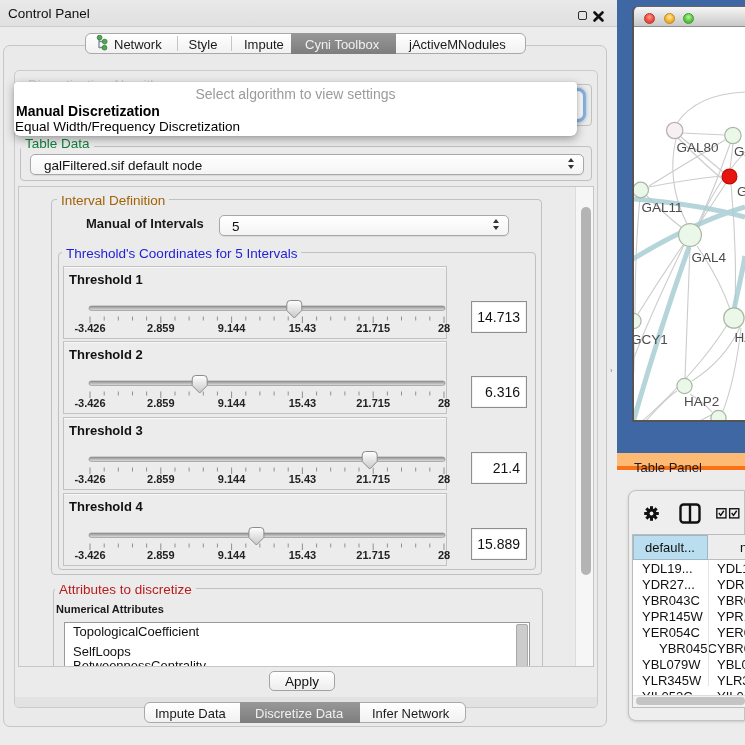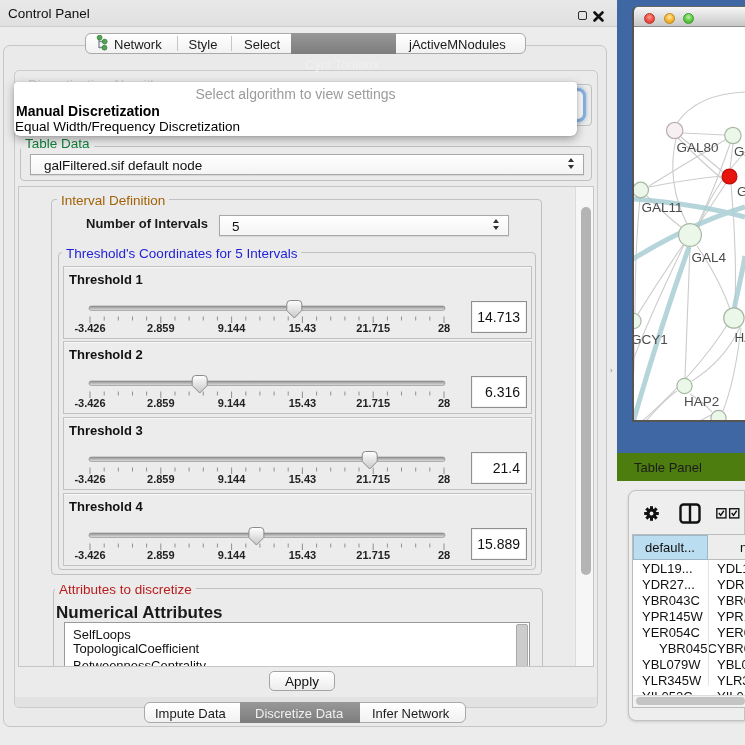--- a/index.html
+++ b/index.html
@@ -22,43 +22,43 @@
   background:linear-gradient(#ffffff,#f1f1f1); border-radius:6px; }
 .segtext { position:absolute; top:36.5px; font-size:13px; color:#1a1a1a; }
 .segsel { position:absolute; top:33px; height:21px; background:linear-gradient(#989898,#7d7d7d); }
 .segseltext { position:absolute; top:36.5px; font-size:13px; color:#f0f0f0; }
 .segsep { position:absolute; top:36px; width:1px; height:15px; background:#c6c6c6; }
 
 .group { position:absolute; border:1px solid #c0c0c0; border-radius:4px; }
 .gtitle { position:absolute; font-size:13.5px; padding:0 4px; background:#ebebeb; white-space:nowrap; }
 
 .combo { position:absolute; background:linear-gradient(#ffffff,#f4f4f4); border:1px solid #a8a8a8;
-  border-radius:0; font-size:13px; color:#111; box-shadow:0 1px 1px rgba(0,0,0,0.08); }
+  border-radius:5px; font-size:13px; color:#111; box-shadow:0 1px 1px rgba(0,0,0,0.08); }
 .combo .v { position:absolute; left:13px; top:2.5px; font-size:13.5px; }
 .arrows { position:absolute; width:8px; }
 .arrows .up { width:0; height:0; border-left:3.5px solid transparent; border-right:3.5px solid transparent;
   border-bottom:4.5px solid #333; margin-bottom:3px; }
 .arrows .dn { width:0; height:0; border-left:3.5px solid transparent; border-right:3.5px solid transparent;
   border-top:4.5px solid #333; }
 
-.tbox { position:absolute; left:45px; width:469px; height:73px; border:1px solid #c2c2c2;
+.tbox { position:absolute; left:45px; width:384px; height:73px; border:1px solid #c2c2c2;
   background:#ececec; box-shadow:inset 0 1px 0 rgba(255,255,255,0.7); }
 .tbox .tt { position:absolute; left:5px; top:5px; font-size:13px; font-weight:bold; color:#111; }
 .vbox { position:absolute; left:407px; top:34px; width:56px; height:32px; background:#ffffff;
   border:1px solid #8f8f8f; box-shadow:inset 0 0 0 1px #f2f2f2; font-size:14px; color:#111;
   text-align:right; padding:7px 6px 0 0; }
 
 #popup { left:14px; top:82px; width:563px; height:54px; background:#ffffff; border-radius:3px;
   box-shadow:0 3px 10px rgba(0,0,0,0.35), 0 0 1px rgba(0,0,0,0.3); border-radius:3px 3px 6px 6px; }
 
 #attrlist { background:#ffffff; border:1px solid #9a9a9a; }
 .li { font-size:13px; color:#111; padding-left:8px; height:17px; line-height:17px; }
 
 #bluezone { left:617px; top:0; width:128px; height:453px; background:#3e67a3; }
-#tablebar { left:617px; top:453px; width:128px; height:36px; background:#4d7c0f; border-bottom:2px solid #f97316;}
+#tablebar { left:617px; top:453px; width:128px; height:17px; background:#fdba74; border-bottom:4px solid #f97316;}
 #rightbg { left:617px; top:481px; width:128px; height:264px; background:#ececec; }
 #tpanel { left:628px; top:490px; width:117px; height:231px; background:#eeeeee;
   border:1px solid #c2c2c2; border-radius:8px 0 0 8px; box-shadow:0 1px 3px rgba(0,0,0,0.15); }
 .cell { position:absolute; font-size:13px; color:#111; white-space:nowrap; }
 </style>
 </head>
 <body>
 <div id="stage">
 
   <div class="abs" id="titlebar">
@@ -77,22 +77,22 @@
   <div class="segsep" style="left:177.4px;"></div>
   <div class="segsep" style="left:230.5px;"></div>
   <svg class="abs" style="left:95.5px;top:35px" width="13" height="16" viewBox="0 0 13 16">
     <path d="M3,3.5 L3,13 M3,6.5 L7.5,6.5 M3,12.5 L7.5,12.5" stroke="#7a8a99" stroke-width="1.3" fill="none"></path>
     <circle cx="3.6" cy="2.6" r="2.4" fill="#53a553" stroke="#2e7a2e" stroke-width="0.8"></circle>
     <circle cx="8.7" cy="6.6" r="2.4" fill="#53a553" stroke="#2e7a2e" stroke-width="0.8"></circle>
     <circle cx="8.5" cy="12.7" r="2.4" fill="#53a553" stroke="#2e7a2e" stroke-width="0.8"></circle>
   </svg>
   <div class="segtext" style="left:114px;">Network</div>
   <div class="segtext" style="left:188.5px;">Style</div>
-  <div class="segtext" style="left:244px;">Select</div>
-  <div class="segseltext" style="left:305px;margin-top:20px;">Cyni Toolbox</div>
+  <div class="segtext" style="left:244px;">Impute</div>
+  <div class="segseltext" style="left:305px;">Cyni Toolbox</div>
   <div class="segtext" style="left:409px;">jActiveMNodules</div>
 
   <div class="group" style="left:20px;top:84px;width:572px;height:42px;"></div>
   <div class="gtitle" style="left:24px;top:77px;color:#c7cacc;background:transparent;">Discretization Algorithm</div>
   <div class="abs" style="left:30px;top:88px;width:556px;height:34px;border:3.5px solid #88afdd;border-radius:8px;background:#fff;box-shadow:0 0 3px 1px rgba(110,160,215,0.45), inset 0 0 2px rgba(110,160,215,0.4);"></div>
 
   <div class="group" style="left:20px;top:146px;width:572px;height:35px;"></div>
   <div class="gtitle" style="left:21px;top:135.5px;color:#15803d;">Table Data</div>
   <div class="combo" style="left:30px;top:154px;width:554px;height:21px;">
     <span class="v">galFiltered.sif default node</span>
@@ -109,21 +109,21 @@
   </div>
 
   <div class="abs" style="left:18px;top:186px;width:576px;height:481px;border:1px solid #c6c6c6;"></div>
   <div class="abs" style="left:575px;top:187px;width:18px;height:479px;background:#f6f6f6;border-left:1px solid #dcdcdc;"></div>
   <div class="abs" style="left:581px;top:207px;width:10px;height:368px;background:#b4b4b4;border-radius:5px;"></div>
 
   <div class="abs" id="spcontent" style="left:19px;top:187px;width:556px;height:479px;overflow:hidden;">
 
     <div class="group" style="left:32px;top:12px;width:491px;height:376px;"></div>
     <div class="gtitle" style="left:38px;top:5.5px;color:#a16207;">Interval Definition</div>
-    <div class="abs" style="left:67px;top:29px;font-size:13px;font-weight:bold;">Number of Intervals</div>
+    <div class="abs" style="left:67px;top:29px;font-size:13px;font-weight:bold;">Manual of Intervals</div>
     <div class="combo" style="left:200px;top:28px;width:290px;height:21px;">
       <span class="v" style="left:12px;">5</span>
       <div class="arrows" style="right:7px;top:3px;">
           <div class="up"></div>
           <div class="dn"></div>
         </div>
     </div>
     <div class="group" style="left:39px;top:65px;width:478px;height:318px;"></div>
     <div class="gtitle" style="left:43px;top:58.5px;color:#2222d6;">Threshold's Coordinates for 5 Intervals</div>
     <div class="tbox" style="left:44px;top:79px;">
@@ -192,24 +192,24 @@
         <text x="238.4" y="64.5" font-size="11" font-weight="bold" fill="#222" text-anchor="middle" font-family="Liberation Sans, sans-serif">15.43</text>
         <text x="309.2" y="64.5" font-size="11" font-weight="bold" fill="#222" text-anchor="middle" font-family="Liberation Sans, sans-serif">21.715</text>
         <text x="380.0" y="64.5" font-size="11" font-weight="bold" fill="#222" text-anchor="middle" font-family="Liberation Sans, sans-serif">28</text>
         <path d="M184.9,37 Q184.9,33.5 188.4,33.5 L196.4,33.5 Q199.9,33.5 199.9,37 L199.9,43.5 L192.4,51 L184.9,43.5 Z" fill="url(#thm)" stroke="#8a8a8a" stroke-width="1"></path>
       </svg>
       <div class="vbox">15.889</div>
     </div>
 
     <div class="group" style="left:34px;top:401px;width:490px;height:290px;"></div>
     <div class="gtitle" style="left:36px;top:394.5px;color:#b91c1c;">Attributes to discretize</div>
-    <div class="abs" style="left:37px;top:415.5px;font-size:17px;font-weight:bold;">Numerical Attributes</div>
+    <div class="abs" style="left:37px;top:415.5px;font-size:11px;font-weight:bold;">Numerical Attributes</div>
     <div class="abs" id="attrlist" style="left:45px;top:435px;width:466px;height:80px;">
+      <div class="li">TopologicalCoefficient</div>
       <div class="li" style="padding-top:3px;">SelfLoops</div>
-      <div class="li">TopologicalCoefficient</div>
       <div class="li">BetweennessCentrality</div>
 
     </div>
     <div class="abs" style="left:497px;top:437px;width:12px;height:76px;background:#cccccc;border:1px solid #a9a9a9;border-radius:2px;"></div>
   </div>
 
   <div class="abs" style="left:269px;top:671px;width:66px;height:20px;border:1px solid #a3a3a3;border-radius:5px;background:linear-gradient(#ffffff,#ededed);text-align:center;font-size:13.5px;line-height:19px;color:#111;">Apply</div>
 
   <div class="seg" style="top:702px;left:143.5px;width:322.5px;height:21px;"></div>
   <div class="segsel" style="top:702px;left:239.5px;width:120.7px;height:21px;"></div>

